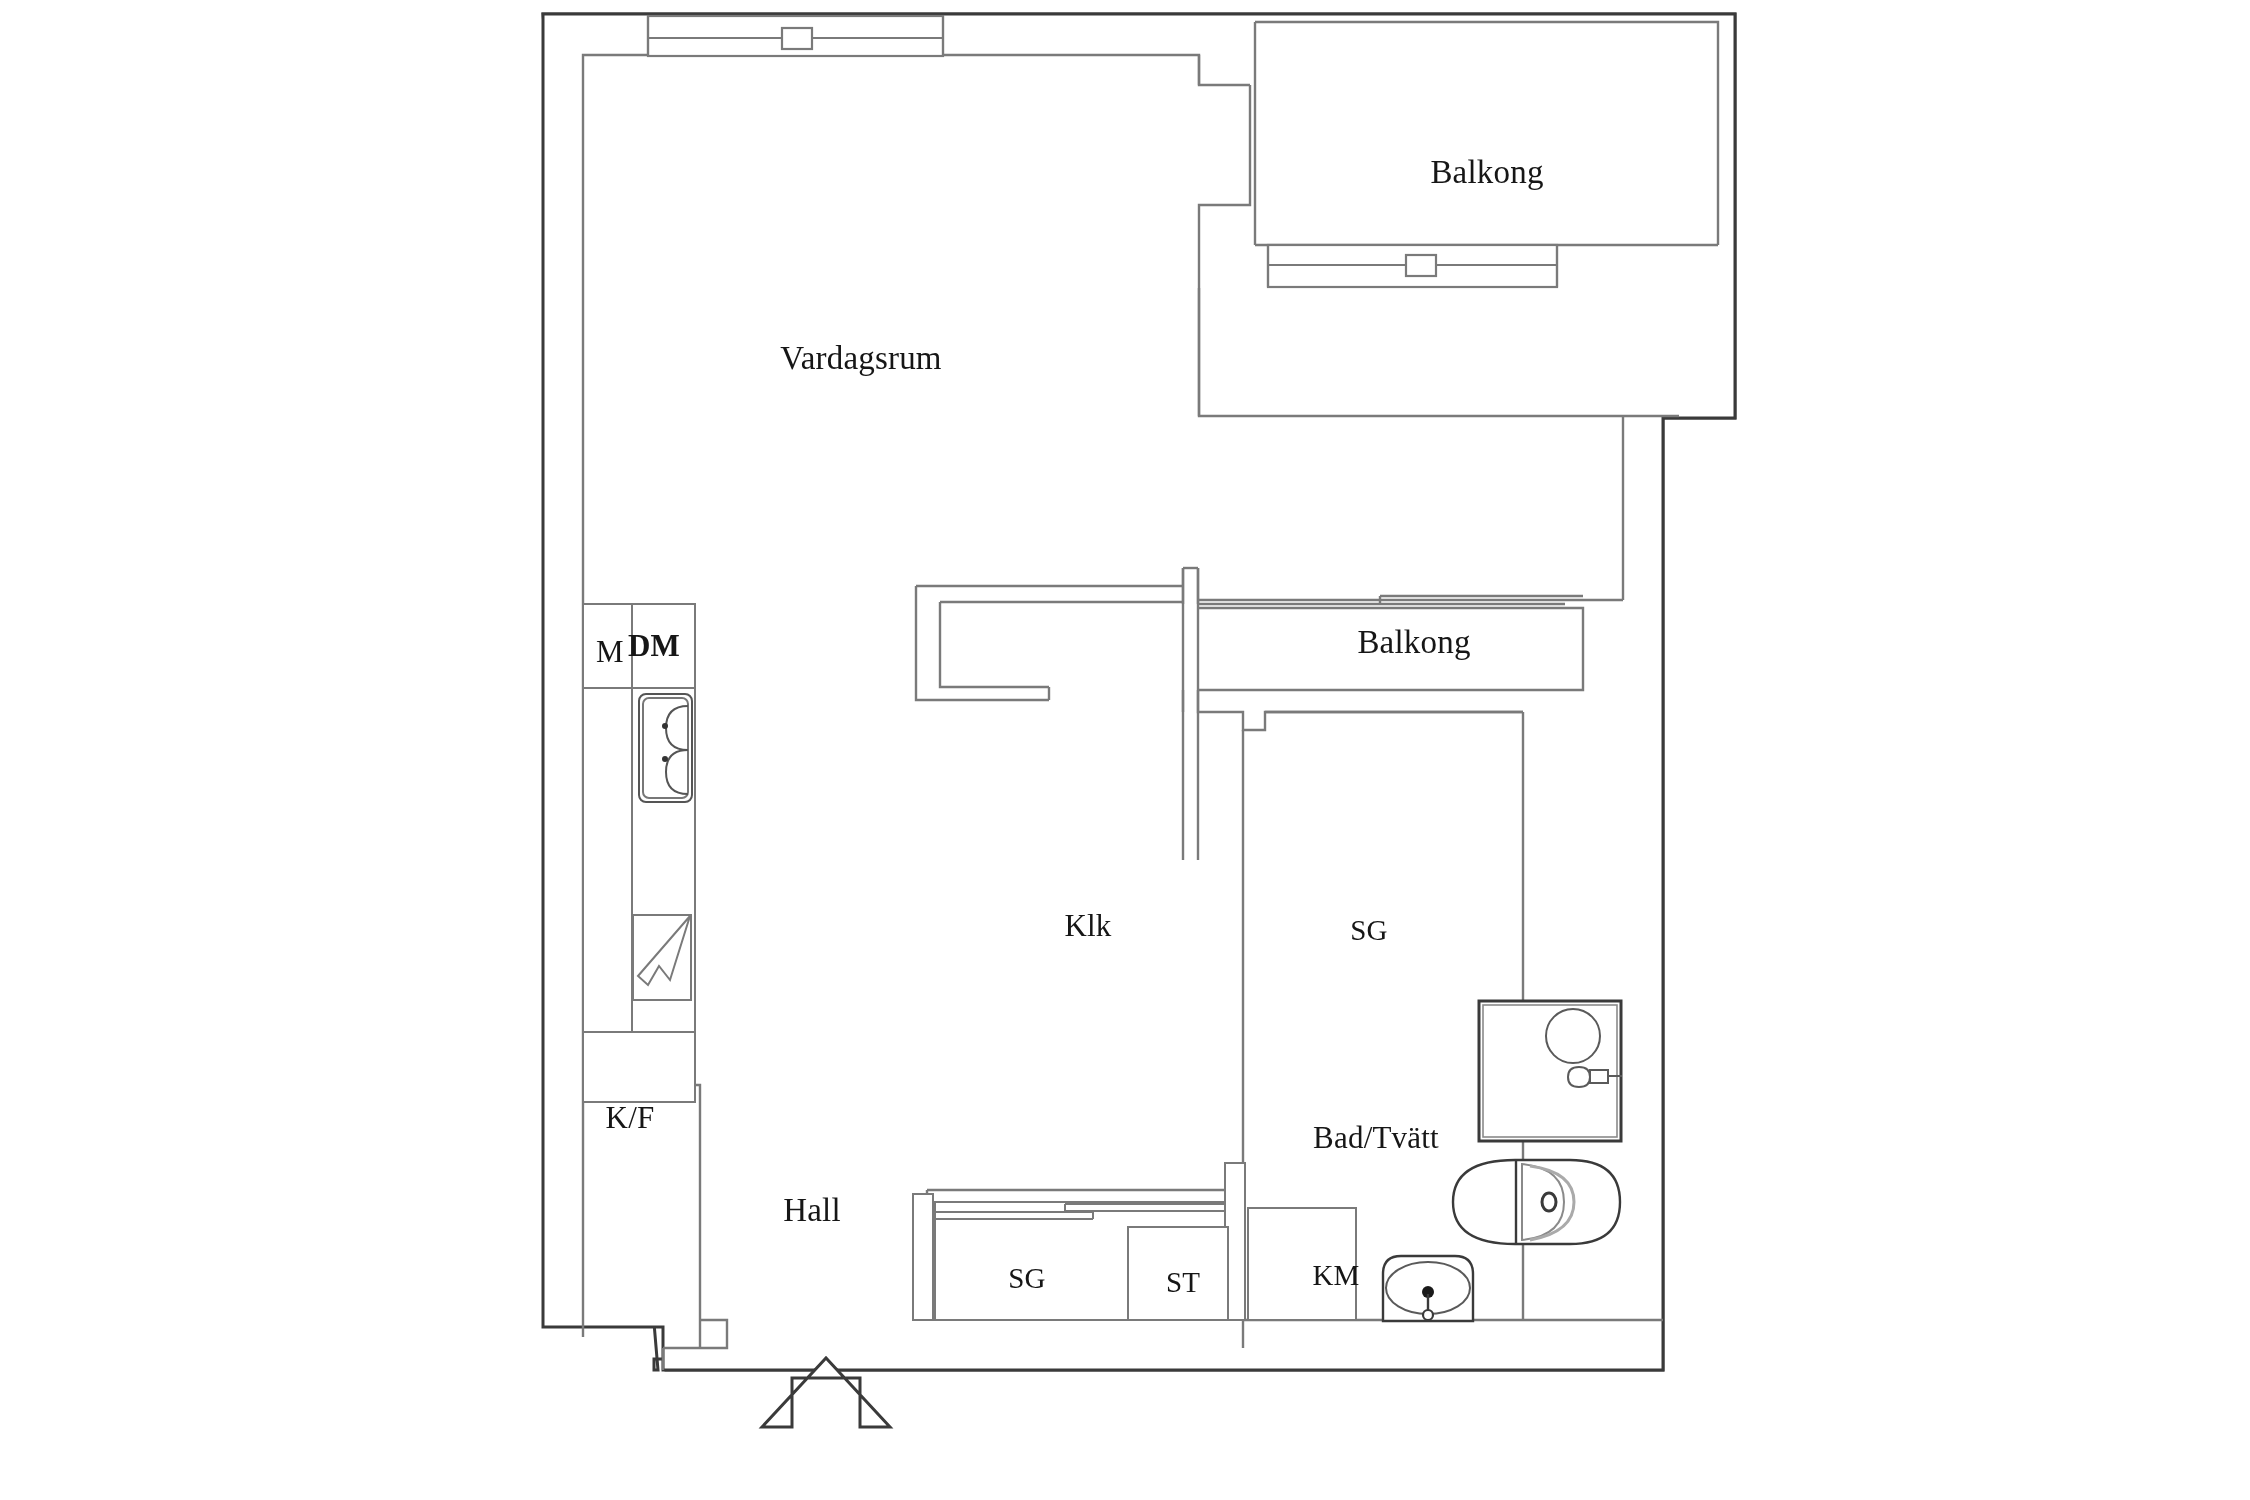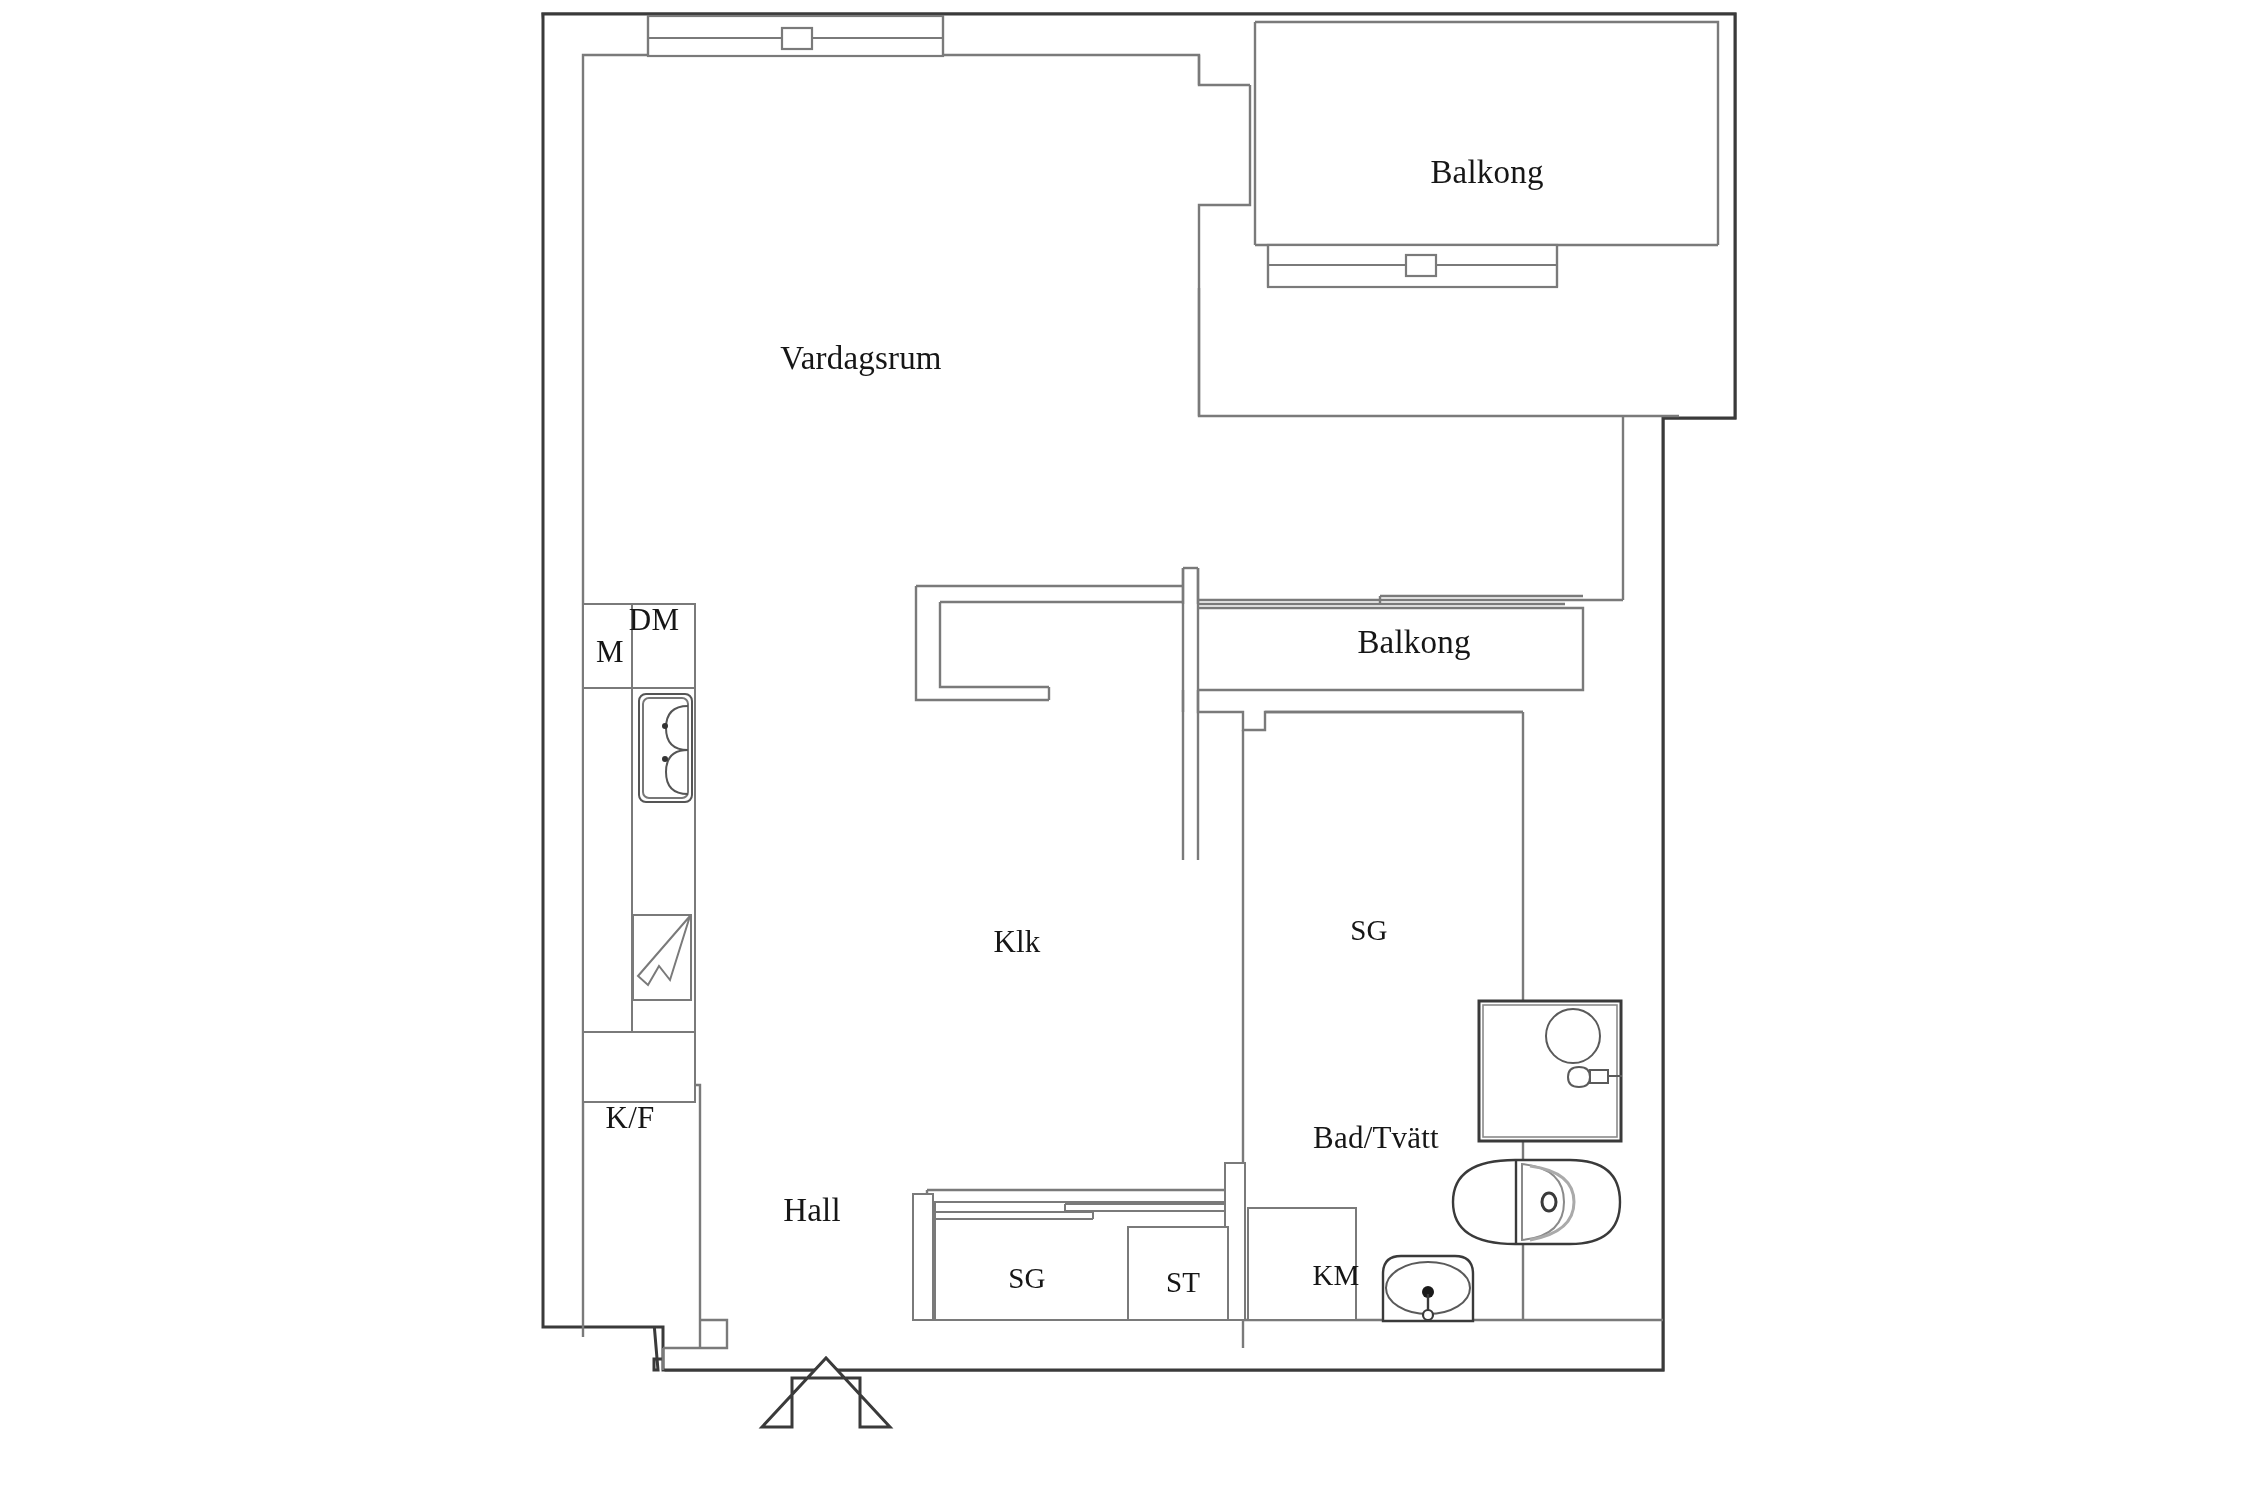--- a/index.html
+++ b/index.html
@@ -256,29 +256,29 @@
   <div class="room-label lbl-lg" style="left:861px; top:358px;">Vardagsrum</div>
 
   <div class="room-label lbl-lg" style="left:1487px; top:172px;">Balkong</div>
 
   <div class="room-label lbl-lg" style="left:1414px; top:642px;">Balkong</div>
 
   <div class="room-label lbl-lg" style="left:812px; top:1178px;margin-top:32px;">Hall</div>
 
   <div class="room-label lbl-md" style="left:1376px; top:1138px;">Bad/Tvätt</div>
 
-  <div class="room-label lbl-md" style="left:1017px; top:926px;margin-top:16px;">Klk</div>
+  <div class="room-label lbl-md" style="left:1088px; top:926px;">Klk</div>
 
   <div class="room-label lbl-sm" style="left:1369px; top:930px;">SG</div>
 
   <div class="room-label lbl-sm" style="left:1027px; top:1278px;">SG</div>
 
   <div class="room-label lbl-sm" style="left:1183px; top:1282px;">ST</div>
 
   <div class="room-label lbl-sm" style="left:1300px; top:1275px;margin-left:36px;">KM</div>
 
   <div class="room-label lbl-md" style="left:630px; top:1118px;">K/F</div>
 
   <div class="room-label lbl-md" style="left:610px; top:652px;">M</div>
 
-  <div class="room-label lbl-md" style="left:654px; top:620px;">DM</div>
+  <div class="room-label lbl-md" style="left:654px; top:646px;font-weight:bold;">DM</div>
 
 </div>
 
 </body></html>

